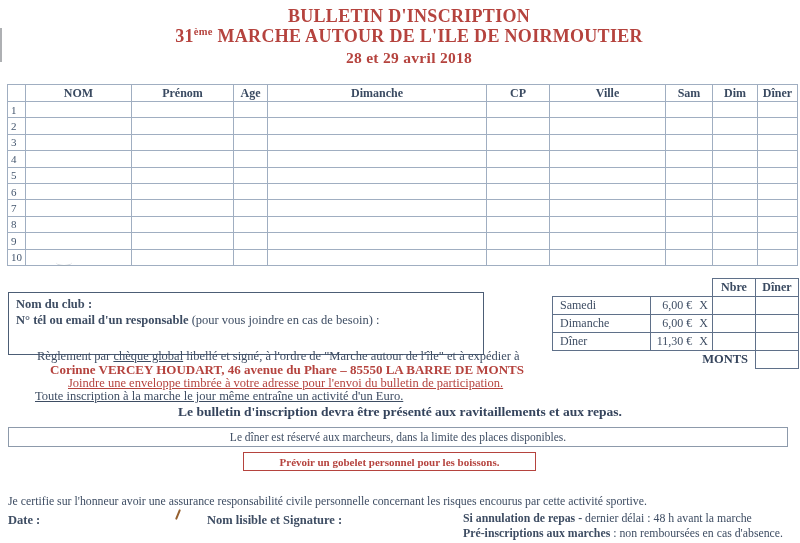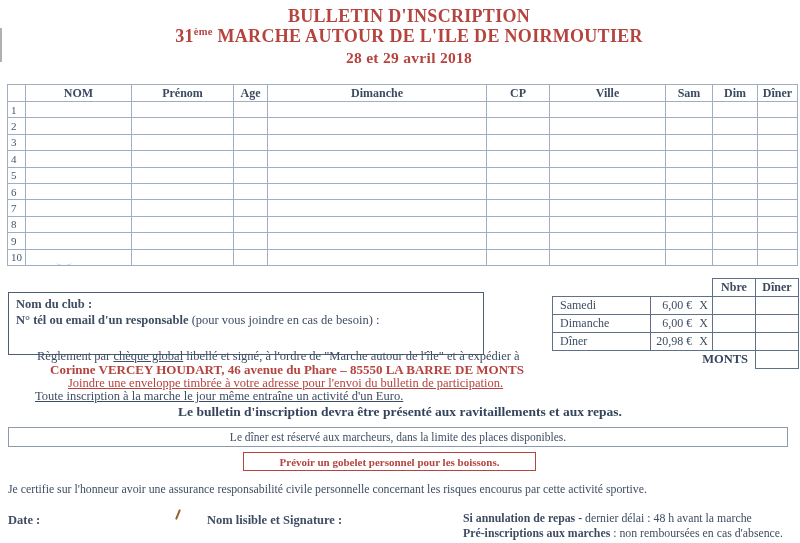--- a/index.html
+++ b/index.html
@@ -46,21 +46,21 @@
   
   .notice{position:absolute;top:404px;left:0;width:100%;text-align:center;
     font-weight:bold;font-size:13.5px;color:#35445c;}
   .dinner-box{position:absolute;left:8px;top:427px;width:778px;height:15px;
     border:1px solid #8d9aab;text-align:center;font-size:11.5px;padding-top:3px;}
   .cup-box{position:absolute;left:243px;top:452px;width:291px;height:14px;
     border:1px solid #b5433e;color:#b5433e;font-weight:bold;text-align:center;
     font-size:11px;padding-top:3px;}
   
   .cert{position:absolute;left:8px;font-size:11.8px;white-space:nowrap;}
-  .cert1{top:482px;text-align:right;}
+  .cert1{top:494px;text-align:right;}
   .cert2{top:493px;}
   .foot{position:absolute;font-size:12.5px;white-space:nowrap;}
   .date{left:8px;top:513px;font-weight:bold;}
   .sig{left:207px;top:513px;font-weight:bold;}
   .cancel{left:463px;top:511px;font-size:11.8px;}
   .pre{left:463px;top:526px;font-size:11.8px;}
   .fb{font-weight:bold;}
   
   .edge-artifact{position:absolute;left:0;top:28px;width:2px;height:34px;background:#6b6f75;opacity:.55;}
   .pen-artifact{position:absolute;left:177px;top:509px;width:2px;height:11px;background:#96602f;
@@ -253,21 +253,21 @@
       <td class="b"></td>
     </tr>
     <tr>
       <td class="b lbl">Dimanche</td>
       <td class="b pr"><span>6,00 €</span><span class="x">X</span></td>
       <td class="b"></td>
       <td class="b"></td>
     </tr>
     <tr>
       <td class="b lbl">Dîner</td>
-      <td class="b pr"><span>20,98 €</span><span class="x">X</span></td>
+      <td class="b pr"><span>11,30 €</span><span class="x">X</span></td>
       <td class="b"></td>
       <td class="b"></td>
     </tr>
     <tr>
       <td class="nb"></td>
       <td class="nb totlbl" colspan="2">MONTS</td>
       <td class="b"></td>
     </tr>
   </tbody>
     </table>

